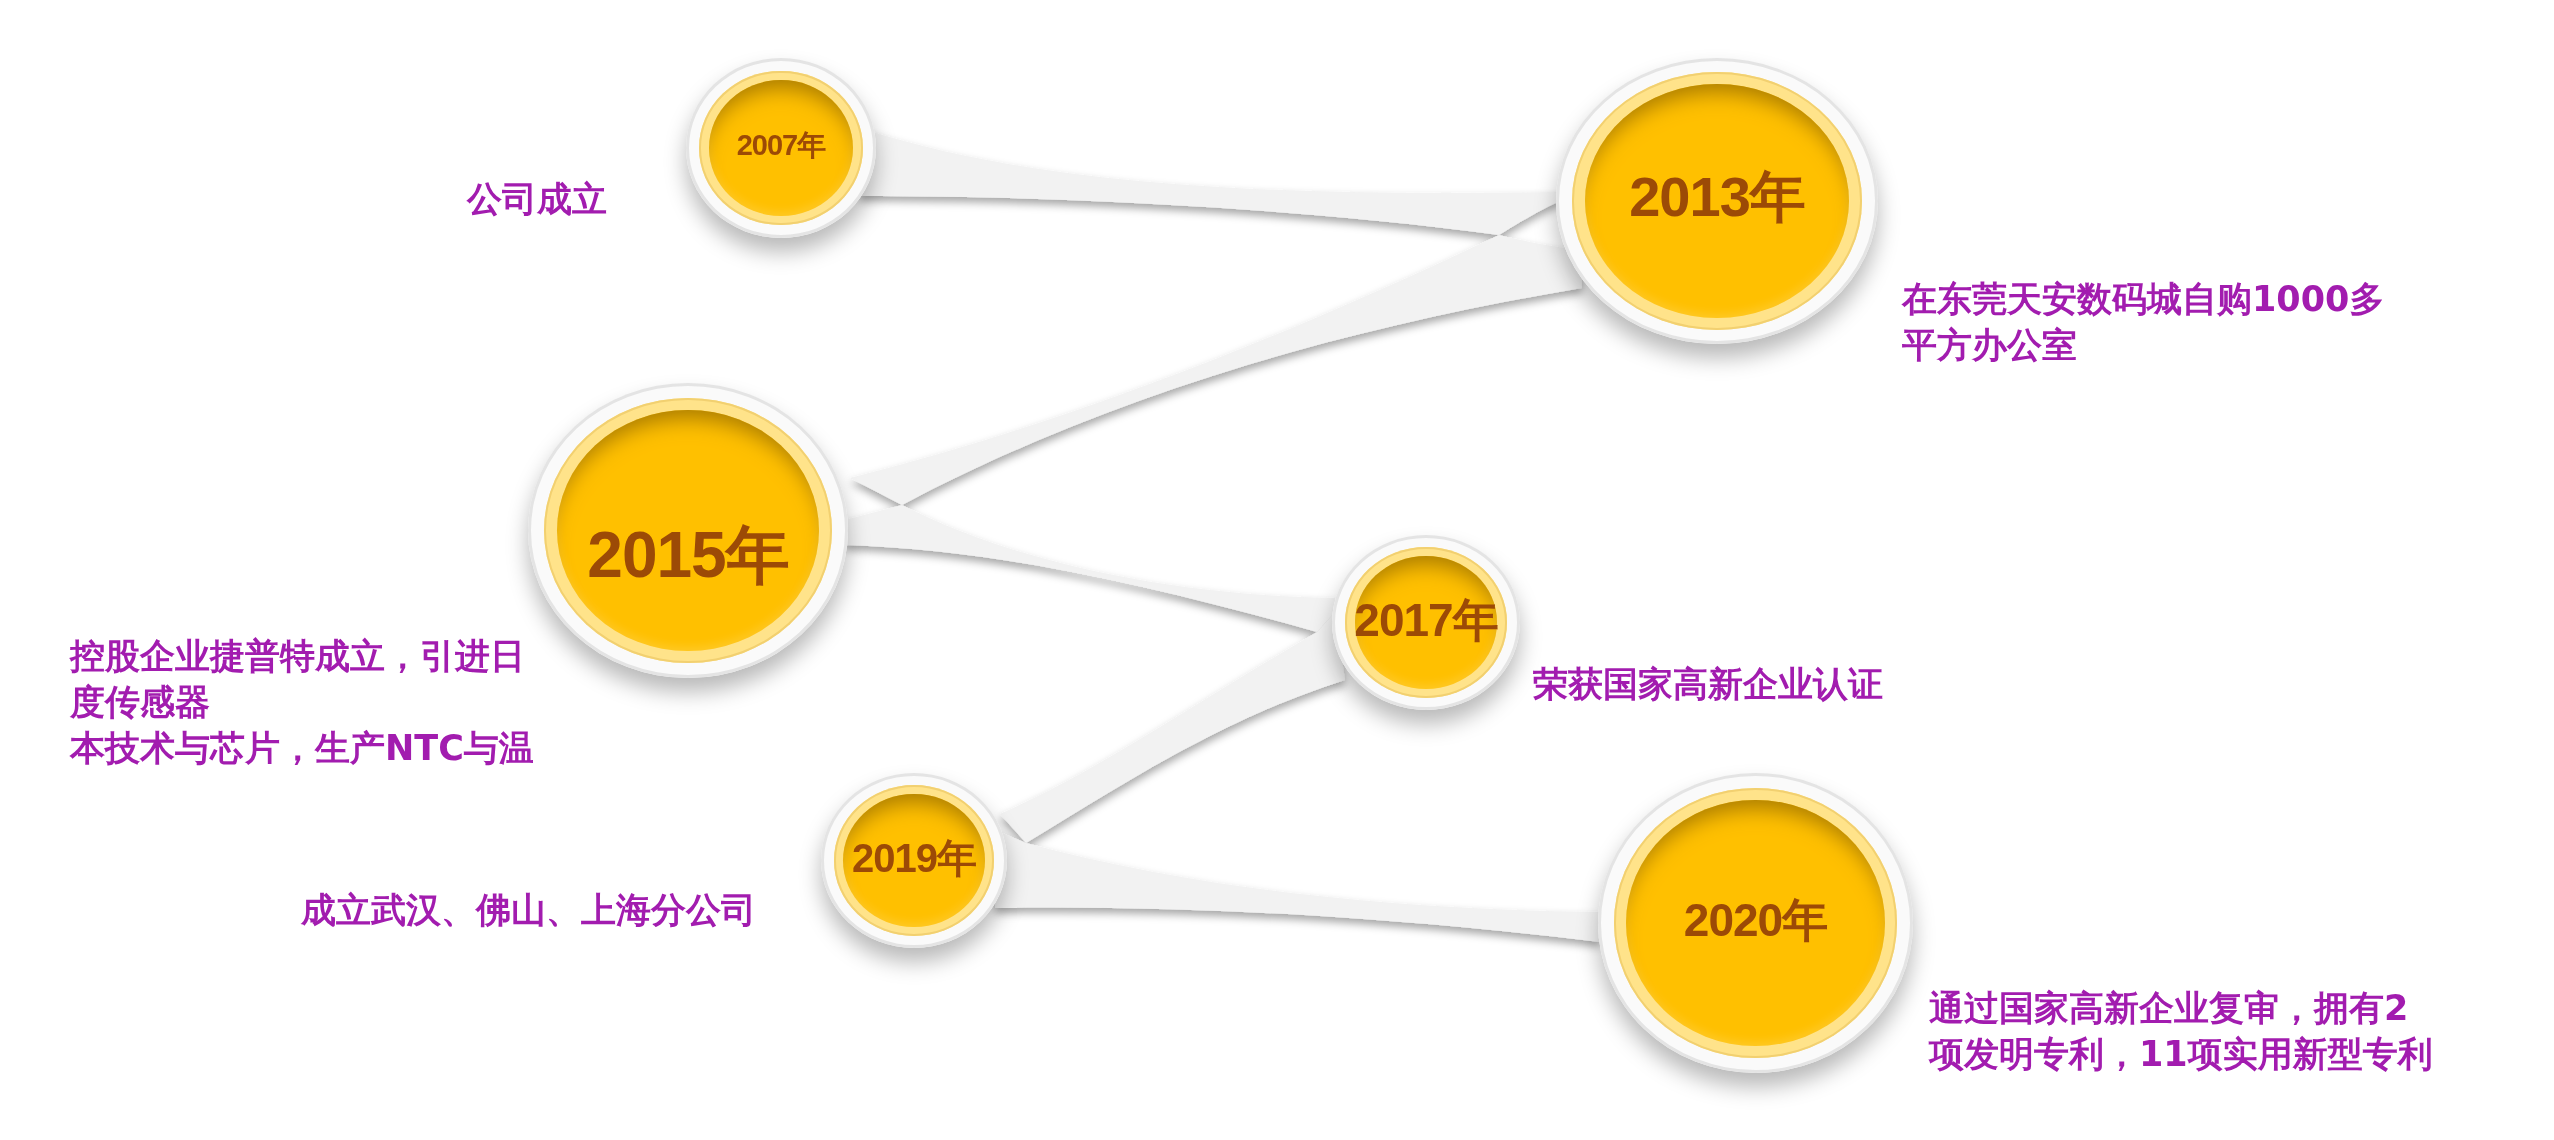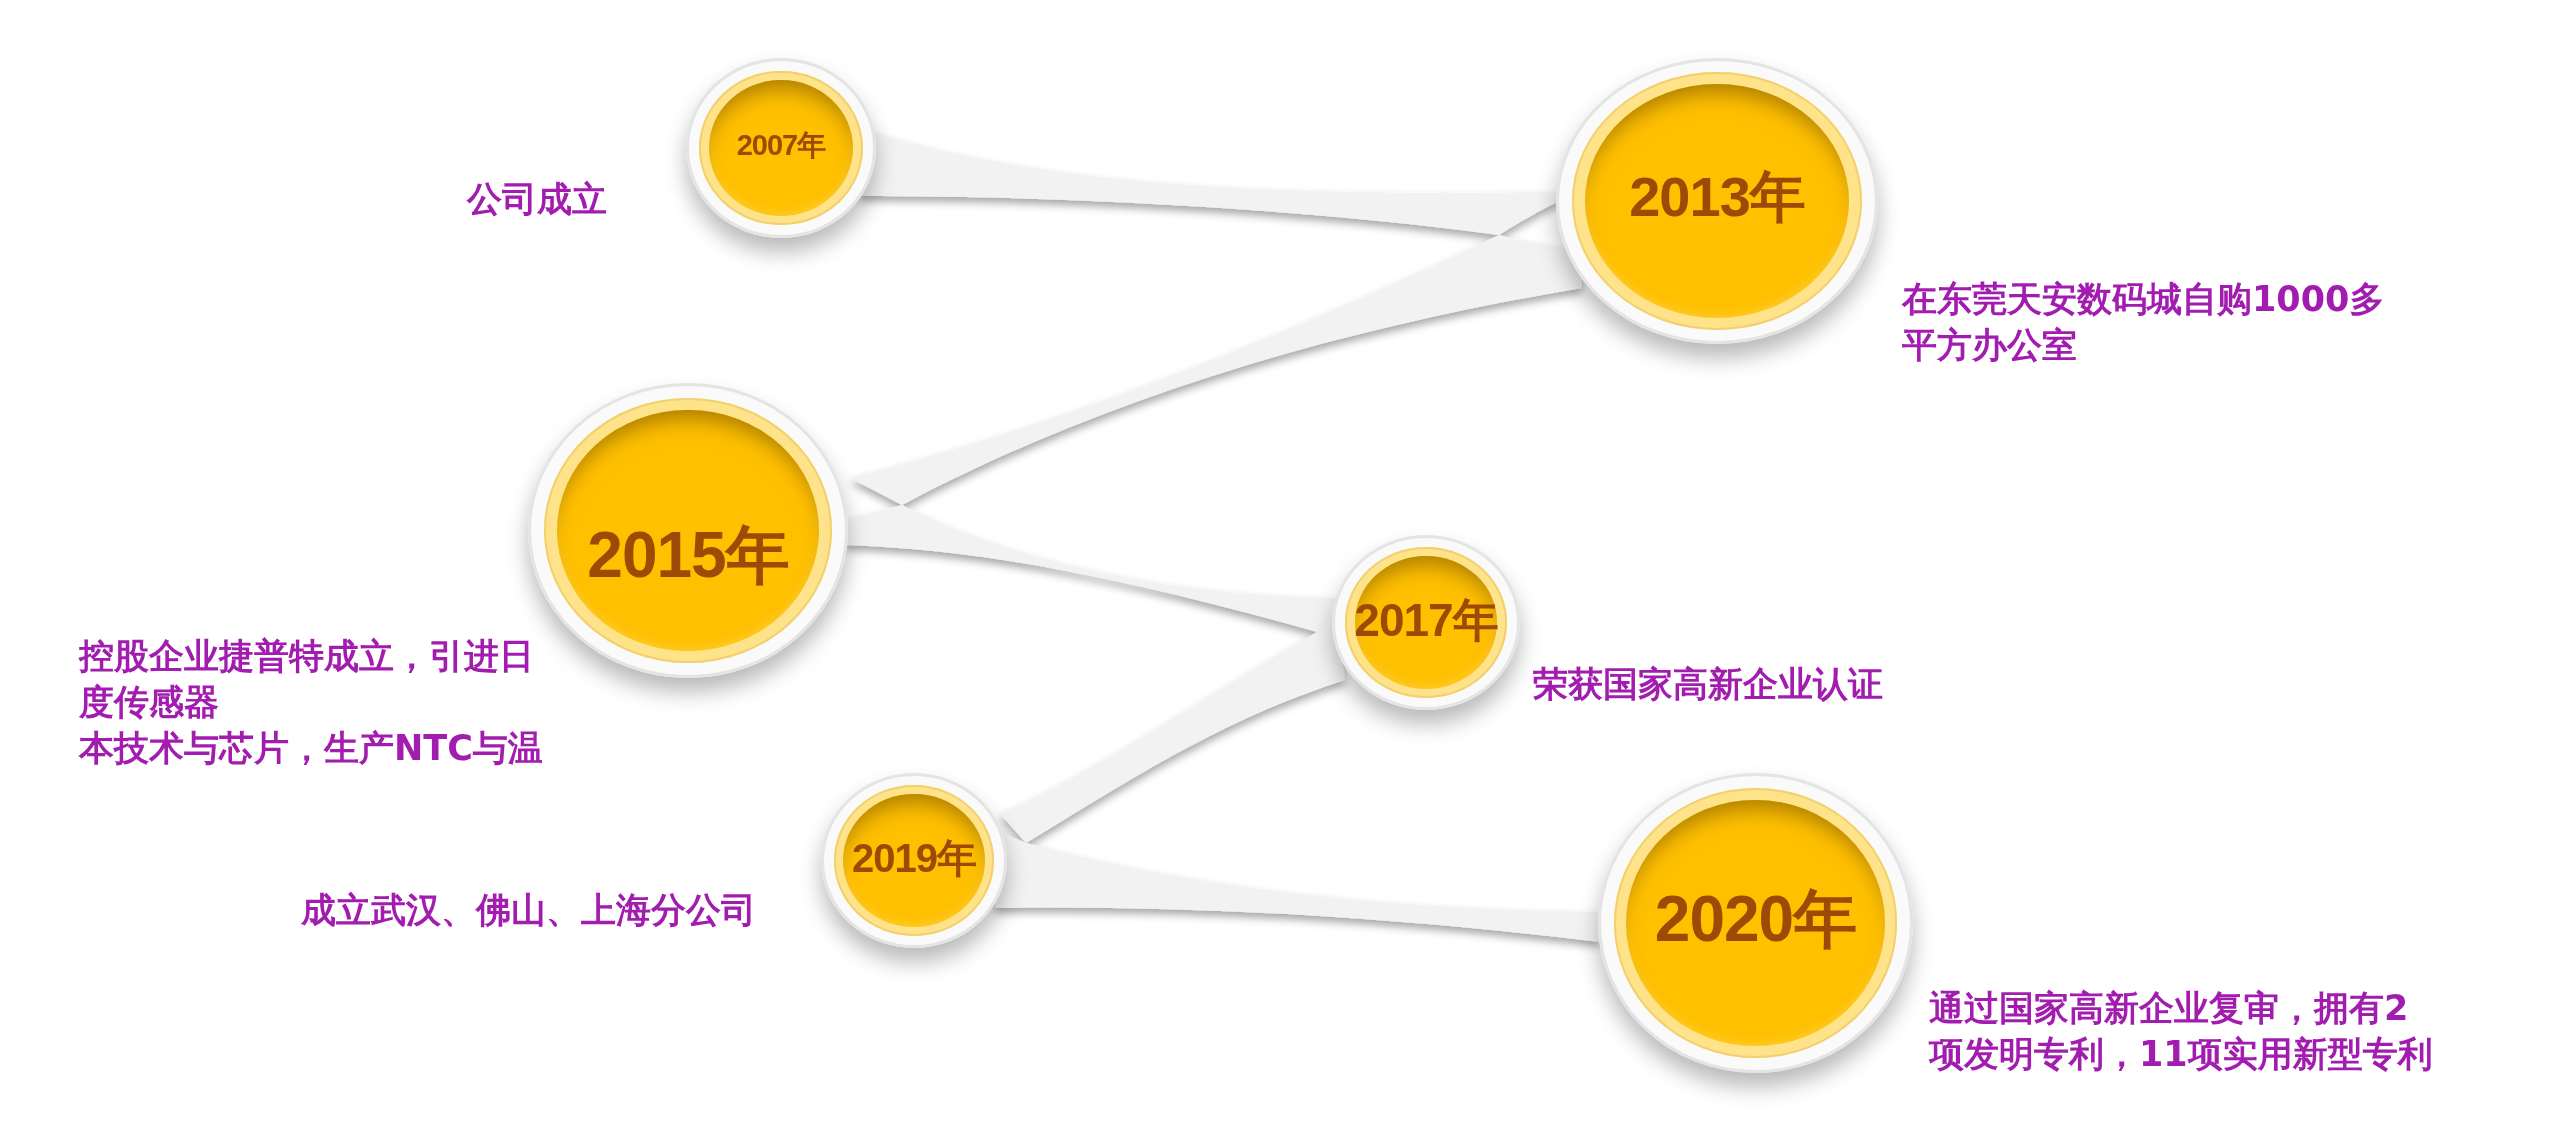--- a/index.html
+++ b/index.html
@@ -60,21 +60,21 @@
 <div class="desc" style="left:1902px; top:276px;">
   <div>在东莞天安数码城自购1000多</div>
   <div>平方办公室</div>
 </div>
 
 <div class="node" style="left:528px; top:383px; width:320px; height:295px;">
   <div class="ring" style="left:5%;top:5%;right:5%;bottom:5%;"></div>
   <div class="core" style="left:9%;top:9%;right:9%;bottom:9%;"></div>
   <div class="year" style="font-size:64px;margin-top:28px;">2015年</div>
 </div>
-<div class="desc" style="left:79px; top:633px;">
+<div class="desc" style="left:70px; top:633px;">
   <div>控股企业捷普特成立，引进日</div>
   <div>度传感器</div>
   <div>本技术与芯片，生产NTC与温</div>
 </div>
 
 <div class="node" style="left:1332px; top:535px; width:188px; height:175px;">
   <div class="ring"></div>
   <div class="core" style="left:12%;top:12%;right:12%;bottom:12%;"></div>
   <div class="year" style="font-size:46px;">2017年</div>
 </div>
@@ -87,18 +87,18 @@
   <div class="core" style="left:12%;top:12%;right:12%;bottom:12%;"></div>
   <div class="year" style="font-size:40px;">2019年</div>
 </div>
 <div class="desc" style="left:301px; top:887px;">
   <div>成立武汉、佛山、上海分公司</div>
 </div>
 
 <div class="node" style="left:1598px; top:773px; width:315px; height:300px;">
   <div class="ring" style="left:5%;top:5%;right:5%;bottom:5%;"></div>
   <div class="core" style="left:9%;top:9%;right:9%;bottom:9%;"></div>
-  <div class="year" style="font-size:64px;">2020年</div>
+  <div class="year" style="font-size:46px;">2020年</div>
 </div>
 <div class="desc" style="left:1929px; top:985px;">
   <div>通过国家高新企业复审，拥有2</div>
   <div>项发明专利，11项实用新型专利</div>
 </div>
 
 </body></html>

